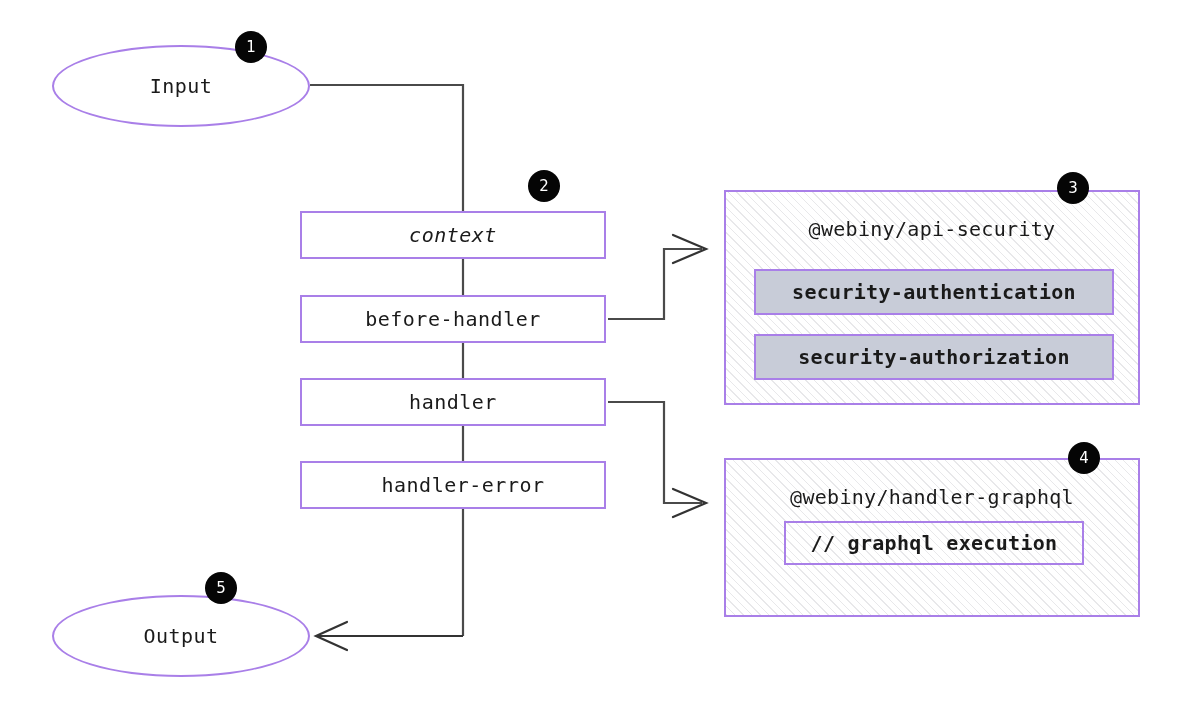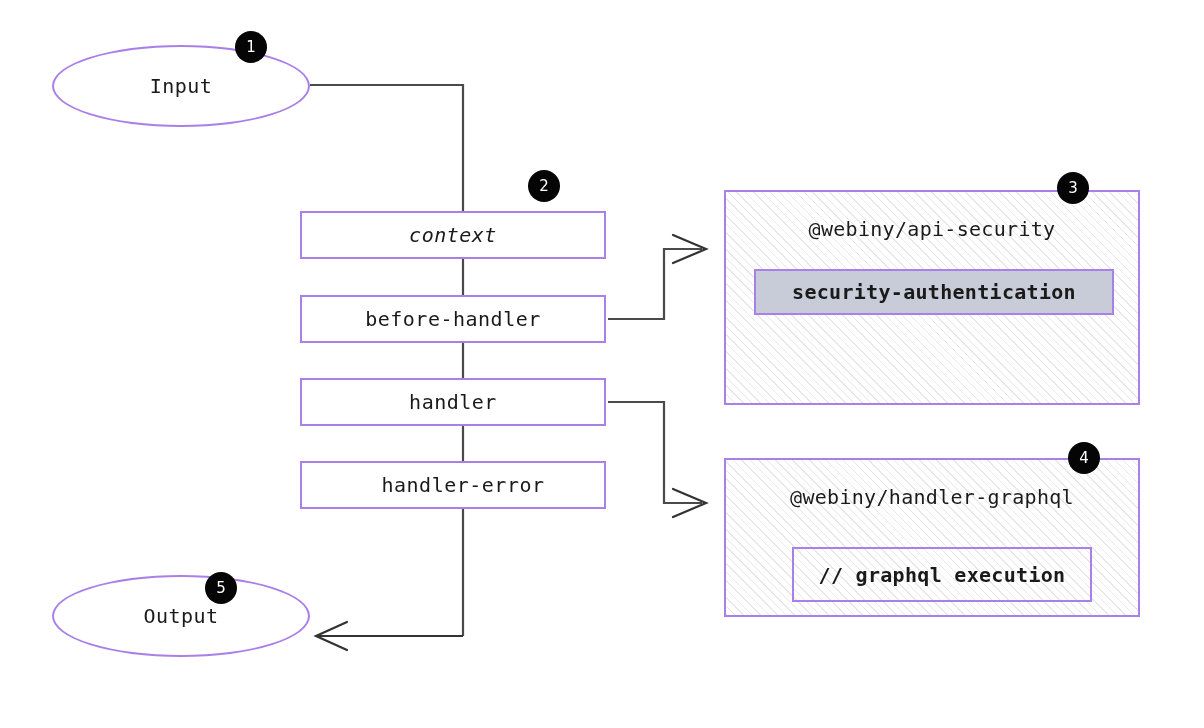--- a/index.html
+++ b/index.html
@@ -164,27 +164,28 @@
 
   <div class="pipe-box" style="left:300px; top:461px; width:306px; height:48px;padding-left:20px;">
     <span class="pipe-label">handler-error</span>
   </div>
 
   <div class="badge" style="left:528px; top:170px;">2</div>
 
   <div class="panel" style="left:724px; top:190px; width:416px; height:215px;">
     <div class="panel-title" style="top:25px;">@webiny/api-security</div>
     <div class="panel-item filled" style="left:28px; top:77px; width:360px; height:46px;">security-authentication</div>
+    <div class="panel-item filled" style="left:28px; top:142px; width:360px; height:46px;">security-authorization</div>
   </div>
   <div class="badge" style="left:1057px; top:172px;">3</div>
 
   <div class="panel" style="left:724px; top:458px; width:416px; height:159px;">
     <div class="panel-title" style="top:25px;">@webiny/handler-graphql</div>
-    <div class="panel-item hollow" style="left:58px; top:87px; width:300px; height:55px;margin-left:8px;">// graphql execution</div>
+    <div class="panel-item hollow" style="left:58px; top:61px; width:300px; height:44px;">// graphql execution</div>
   </div>
   <div class="badge" style="left:1068px; top:442px;">4</div>
 
-  <div class="ellipse-node" style="left:52px; top:575px; width:258px; height:82px;">
+  <div class="ellipse-node" style="left:52px; top:595px; width:258px; height:82px;">
     <span class="ellipse-label">Output</span>
   </div>
   <div class="badge" style="left:205px; top:572px;">5</div>
 
 </div>
 
 </body></html>

